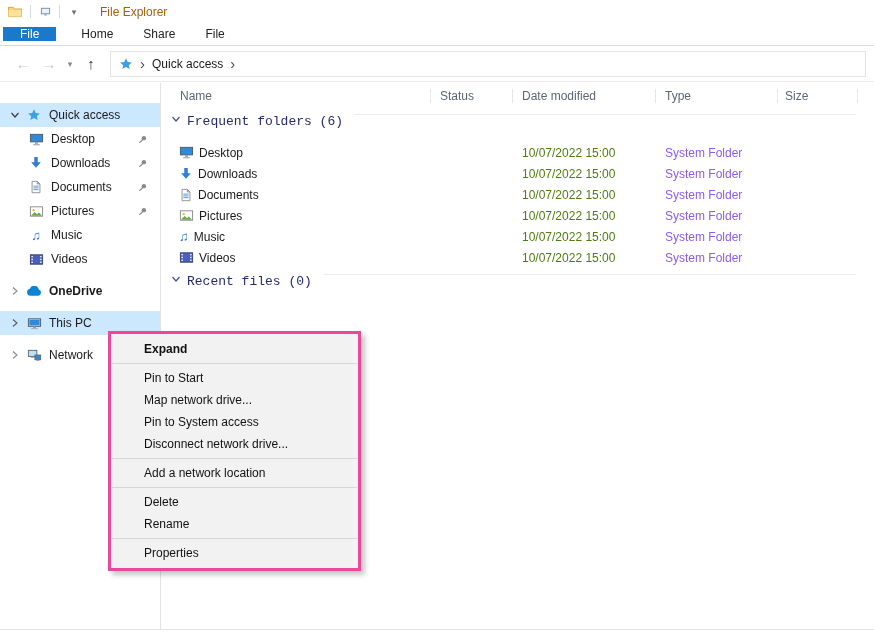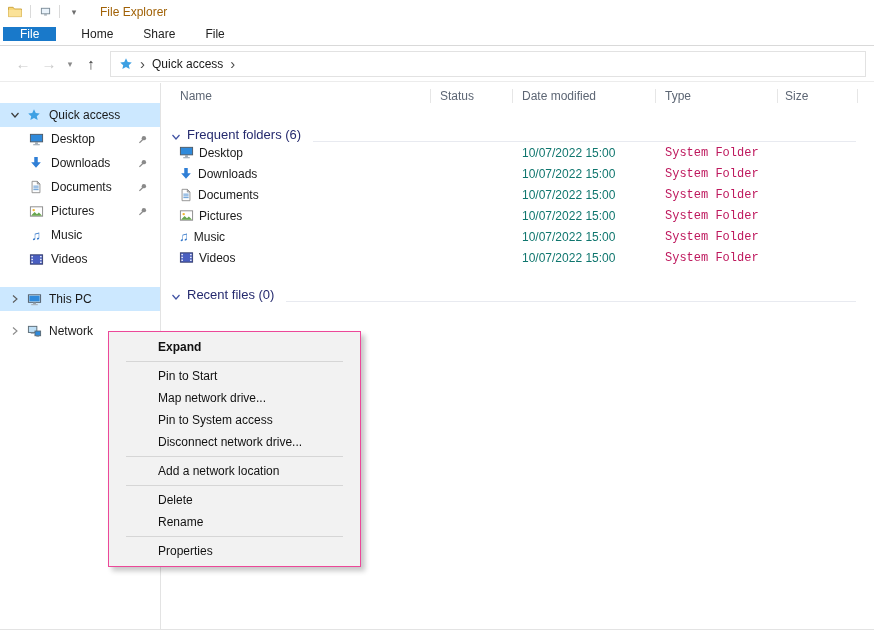--- a/index.html
+++ b/index.html
@@ -47,36 +47,36 @@
   
   .main { flex:1; padding-left:8px; display:flex; flex-direction:column; overflow:hidden; }
   .hdr { display:flex; height:25px; align-items:center; color:#5d6674; }
   .hcell { display:flex; align-items:center; border-right:1px solid #e6e6e6; }
   .c-name { width:262px; padding-left:11px; }
   .c-status { width:82px; padding-left:9px; }
   .c-date { width:143px; padding-left:9px; }
   .c-type { width:122px; padding-left:9px; }
   .c-size { width:80px; padding-left:7px; }
 
-  .group-hdr { display:flex; align-items:flex-end; height:28px; margin-top:6px; }
+  .group-hdr { display:flex; align-items:flex-start; height:28px; margin-top:6px;font-family:Liberation Mono, monospace; }
   .group-label { color:#252a6e; font-size:13px; margin-left:4px; }
   .group-rule { flex:1; height:1px; background:#e8eaf0; margin:0 18px 0 12px; }
   .grp-chev { width:14px; display:flex; justify-content:center; }
 
   .row { display:flex; height:21px; align-items:center; }
   .cell-name { width:262px; display:flex; align-items:center; gap:5px; padding-left:10px; overflow:hidden; }
   .cell-status { width:82px; padding-left:9px; }
-  .cell-date { width:143px; padding-left:9px; color:#0f766e; }
-  .cell-type { width:122px; padding-left:9px; color:#be185d;font-family:Liberation Mono, monospace; }
+  .cell-date { width:143px; padding-left:9px; color:#4d7c0f; }
+  .cell-type { width:122px; padding-left:9px; color:#8b5cf6; }
   .cell-size { width:80px; padding-left:7px; }
 
   
   .ctx { position:absolute; left:108px; top:331px; width:253px; background:#f2f2f2;
-         border:1px solid #ec4899; box-shadow:4px 4px 5px rgba(0,0,0,.22);
-         padding:4px 16px; z-index:20; }
+         border:3px solid #ec4899; box-shadow:4px 4px 5px rgba(0,0,0,.22);
+         padding:4px 0; z-index:20; }
   .ctx-item { height:22px; line-height:22px; padding-left:33px; color:#111; cursor:default; }
   .ctx-item.bold { font-weight:bold; }
   .ctx-sep { height:1px; background:#d6d6d6; margin:3px 1px; }
 
   
   .statusbar { position:absolute; left:0; right:0; bottom:0; height:12px; border-top:1px solid #e3e3e3; background:#fff; }
 
   .ic { display:inline-flex; align-items:center; justify-content:center; }
 </style>
 </head>
@@ -233,20 +233,33 @@
                 <rect x="11.9" y="7.2" width="1.5" height="1.5"></rect>
                 <rect x="11.9" y="10.2" width="1.5" height="1.5"></rect>
               </g>
             </svg>
         </span>
         <span>Videos</span>
       </div>
 
       <div class="sb-gap"></div>
 
+      <div class="sb-row">
+        <span class="sb-chev">
+          <svg width="10" height="10" viewBox="0 0 10 10">
+              <path d="M3 1.5 L7 5 3 8.5" fill="none" stroke="#8a8a8a" stroke-width="1.1"></path>
+            </svg>
+        </span>
+        <span class="sb-icon">
+          <svg width="17" height="11" viewBox="0 0 20 12">
+              <path d="M5.2 11 a4.2 4.2 0 0 1 -.6 -8.3 A5.4 5.4 0 0 1 15 3.6 a3.8 3.8 0 0 1 -.6 7.4 z" fill="#0a84d8"></path>
+            </svg>
+        </span>
+        <span style="font-weight:bold">OneDrive</span>
+      </div>
 
       <div class="sb-gap"></div>
 
       <div class="sb-row sb-sel">
         <span class="sb-chev">
           <svg width="10" height="10" viewBox="0 0 10 10">
               <path d="M3 1.5 L7 5 3 8.5" fill="none" stroke="#5a5a5a" stroke-width="1.1"></path>
             </svg>
         </span>
         <span class="sb-icon">

